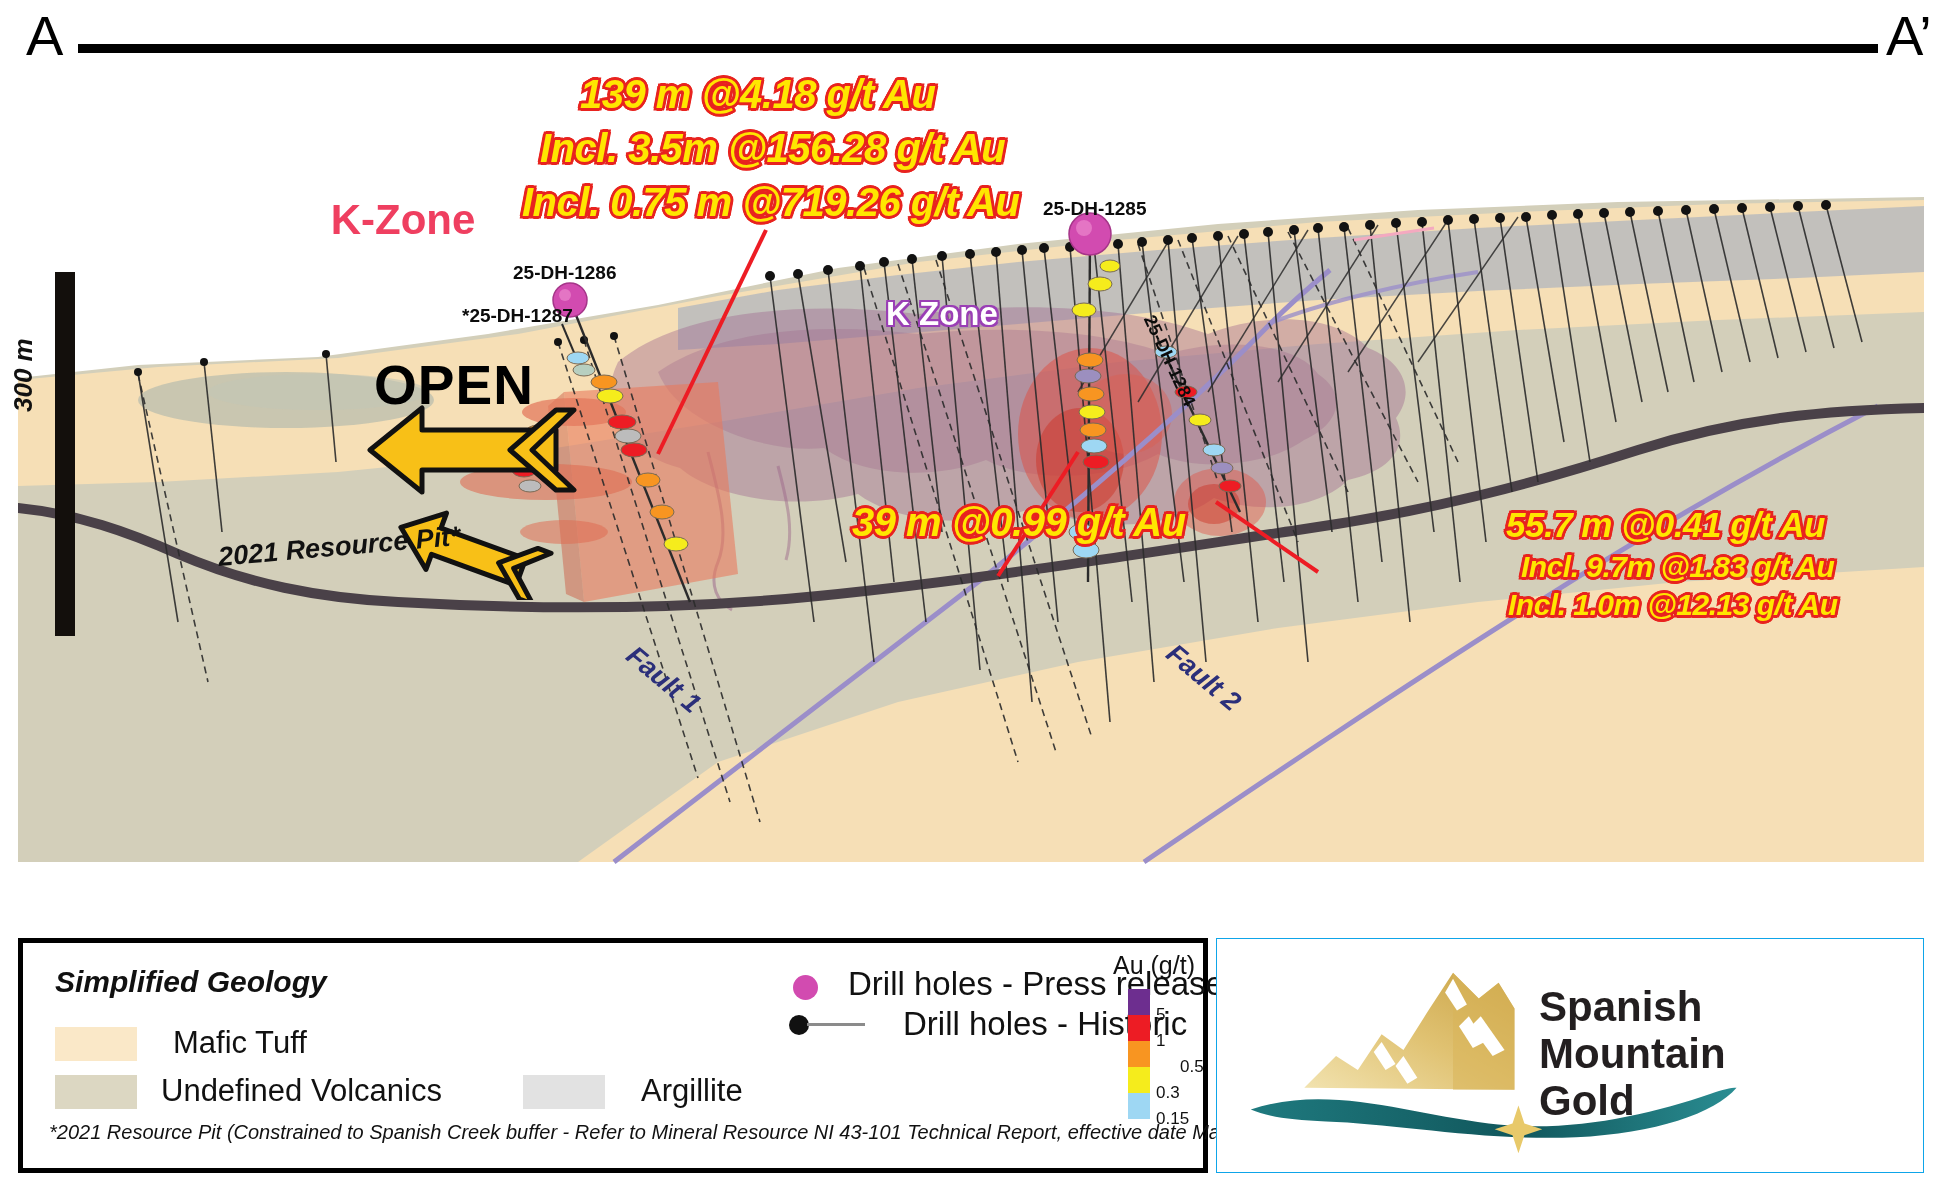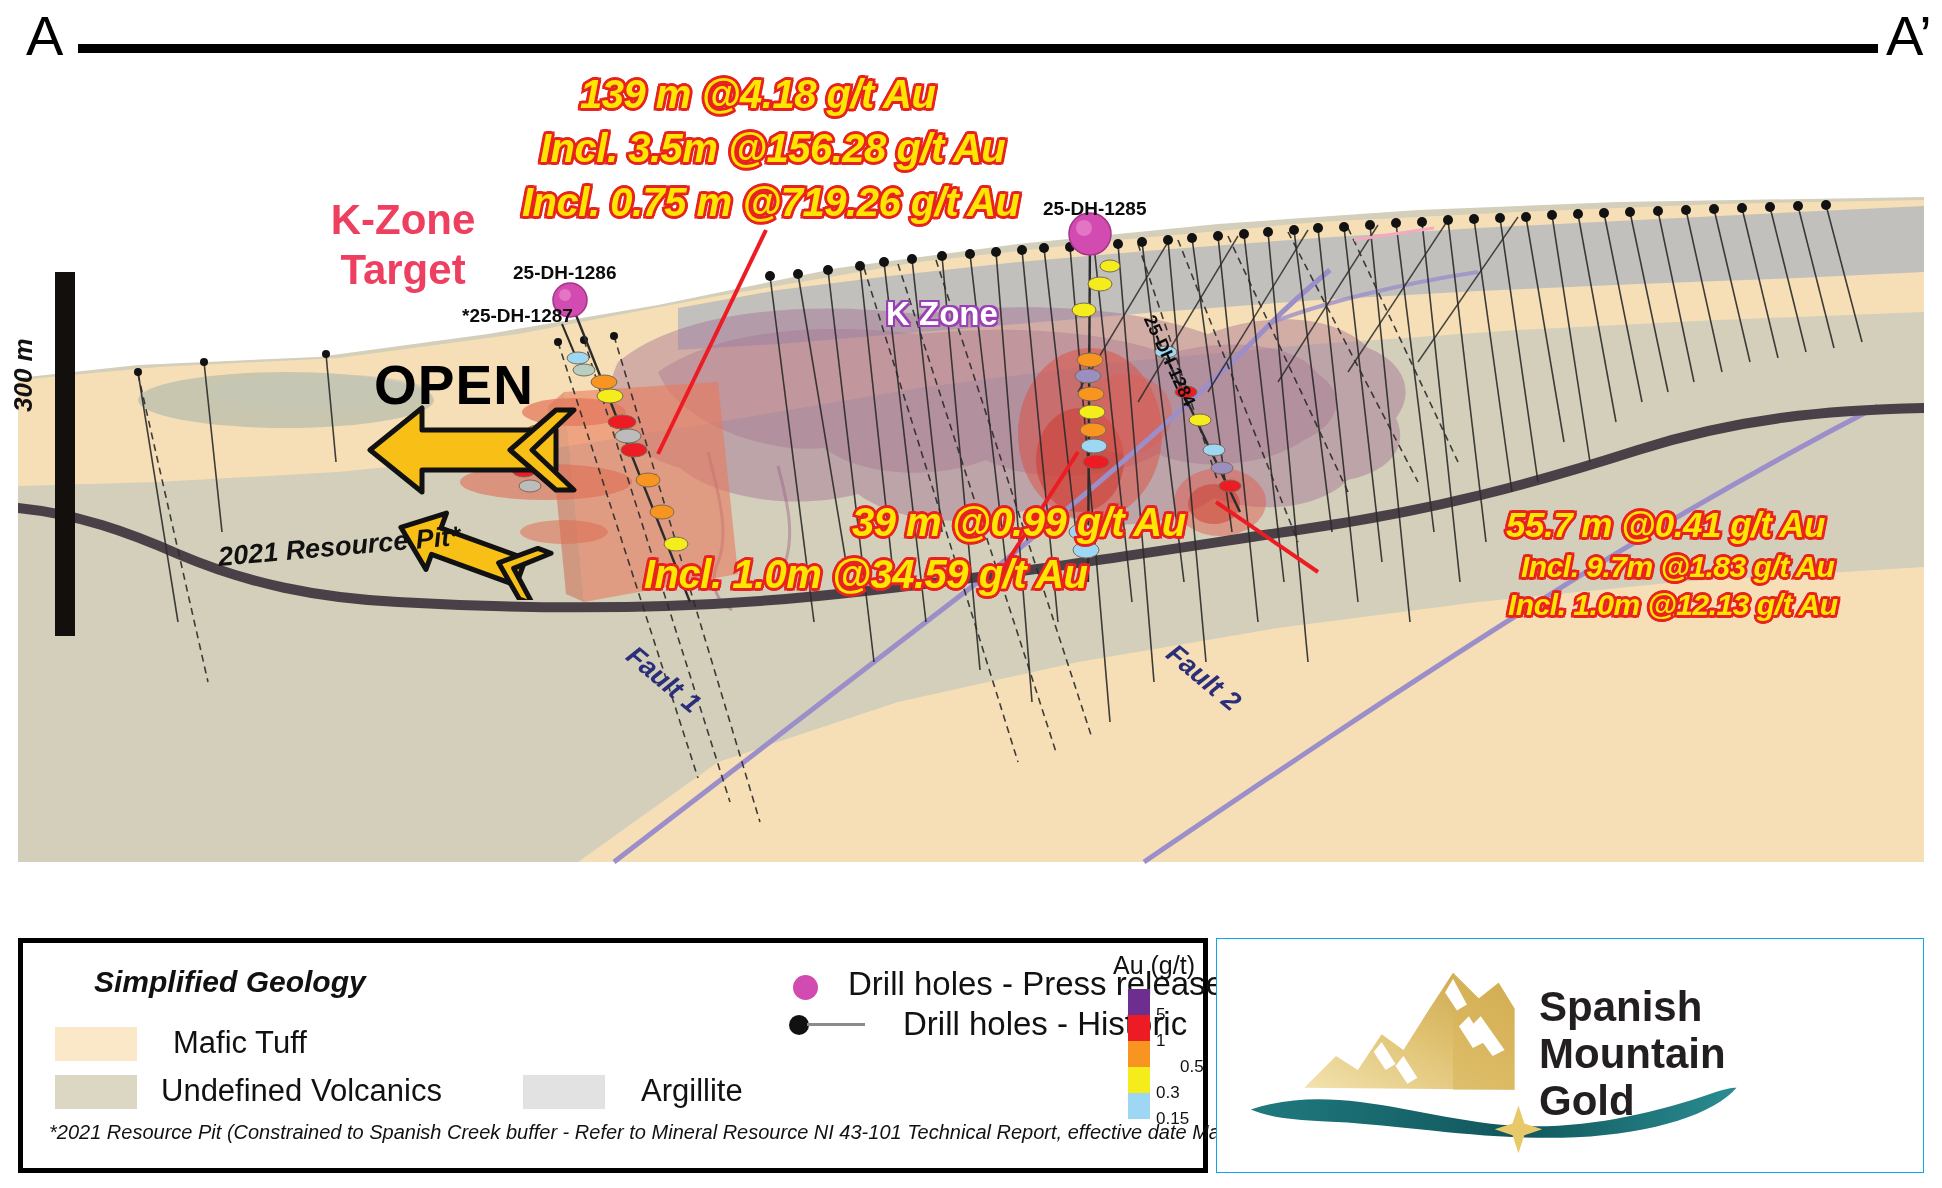--- a/index.html
+++ b/index.html
@@ -118,21 +118,21 @@
   }
 
   
   #legend-box {
     position: absolute; left: 18px; top: 938px; width: 1190px; height: 235px;
     border: 5px solid #000; background: #fff;
   }
   #legend-title {
     position: absolute; left: 32px; top: 22px;
     font-family: "Liberation Sans", sans-serif;
-    font-size: 30px; font-weight: bold; font-style: italic; color: #111; margin-left: 39px;
+    font-size: 30px; font-weight: bold; font-style: italic; color: #111;
   }
   .swatch {
     position: absolute; width: 82px; height: 34px; border: 0;
   }
   .swatch-label {
     position: absolute;
     font-family: "Liberation Sans", sans-serif;
     font-size: 31px; color: #111; white-space: nowrap;
   }
   #legend-note {
@@ -464,41 +464,39 @@
   </svg>
   <svg style="position:absolute;left:382px;top:510px;width:190px;height:90px">
     <g transform="rotate(20 95 45)">
       <path d="M14,45 L52,16 L52,32 L142,32 L142,60 L52,60 L52,76 Z" fill="#f8c017" stroke="#111" stroke-width="5" stroke-linejoin="round"></path>
       <path d="M118,45 L150,18 L164,18 L134,45 L164,72 L150,72 Z" fill="#f8c017" stroke="#111" stroke-width="5" stroke-linejoin="round"></path>
     </g>
   </svg>
 
   <div id="kzone-target">
     <div>K-Zone</div>
-    <div>Target</div>
   </div>
 
   <div id="open-label">OPEN</div>
   <div id="kzone-inline">K Zone</div>
   <div id="pit-label">2021 Resource Pit*</div>
 
   <div class="fault-label" id="fault1" style="left:640px;top:640px;transform:rotate(40deg);">Fault 1</div>
   <div class="fault-label" id="fault2" style="left:1180px;top:638px;transform:rotate(40deg);">Fault 2</div>
 
   <div class="dh-label" style="left:513px;top:262px;">25-DH-1286</div>
   <div class="dh-label" style="left:462px;top:305px;">*25-DH-1287</div>
   <div class="dh-label" style="left:1043px;top:198px;">25-DH-1285</div>
   <div class="dh-rot" style="left:1158px;top:312px;transform:rotate(65deg);">25-DH-1284</div>
 
   <div class="callout c-big" style="left:580px;top:72px;">139 m @4.18 g/t Au</div>
   <div class="callout c-big" style="left:540px;top:126px;">Incl.  3.5m @156.28 g/t Au</div>
   <div class="callout c-big" style="left:522px;top:180px;">Incl.  0.75 m @719.26 g/t Au</div>
 
   <div class="callout c-big" style="left:852px;top:500px;">39 m @0.99 g/t Au</div>
-  <div class="callout c-big" style="left:644px;top:552px;">Incl.  1.0m @34.59 g/t Au</div>
 
   <div class="callout c-mid" style="left:1506px;top:505px;">55.7 m @0.41 g/t Au</div>
   <div class="callout c-small" style="left:1508px;top:550px;padding-left:13px;">Incl. 9.7m @1.83 g/t Au</div>
   <div class="callout c-small" style="left:1508px;top:588px;">Incl. 1.0m @12.13 g/t Au</div>
 
   <div id="legend-box">
 
     <div id="legend-title">Simplified Geology</div>
 
     <div class="swatch" style="left:32px;top:84px;background:#fae8c8;"></div>

